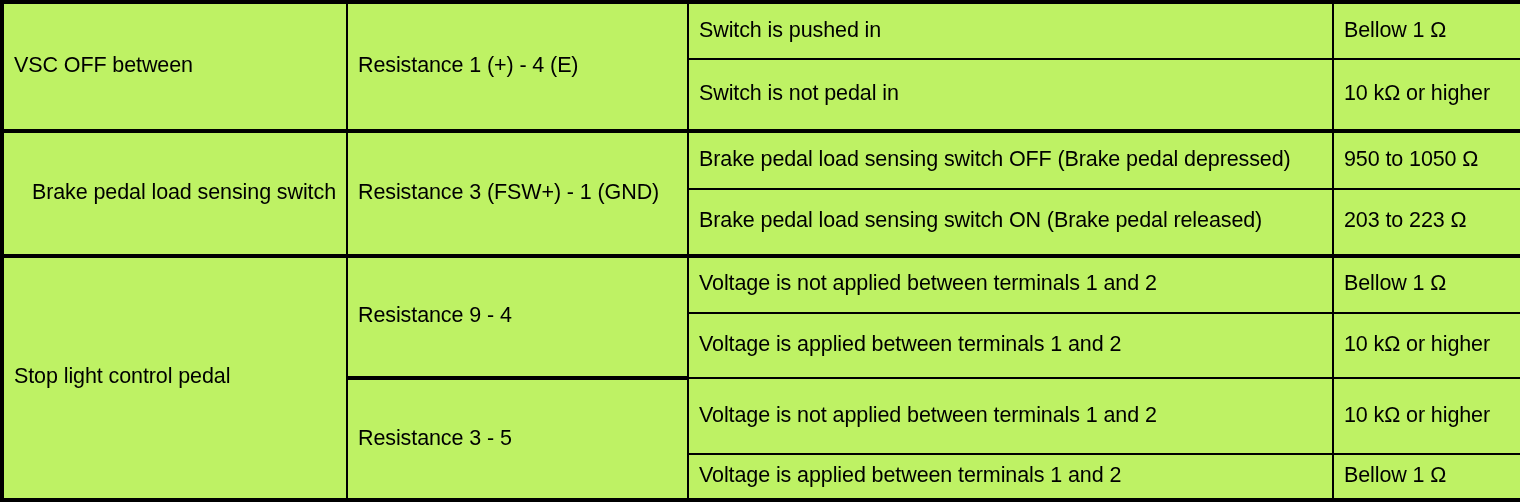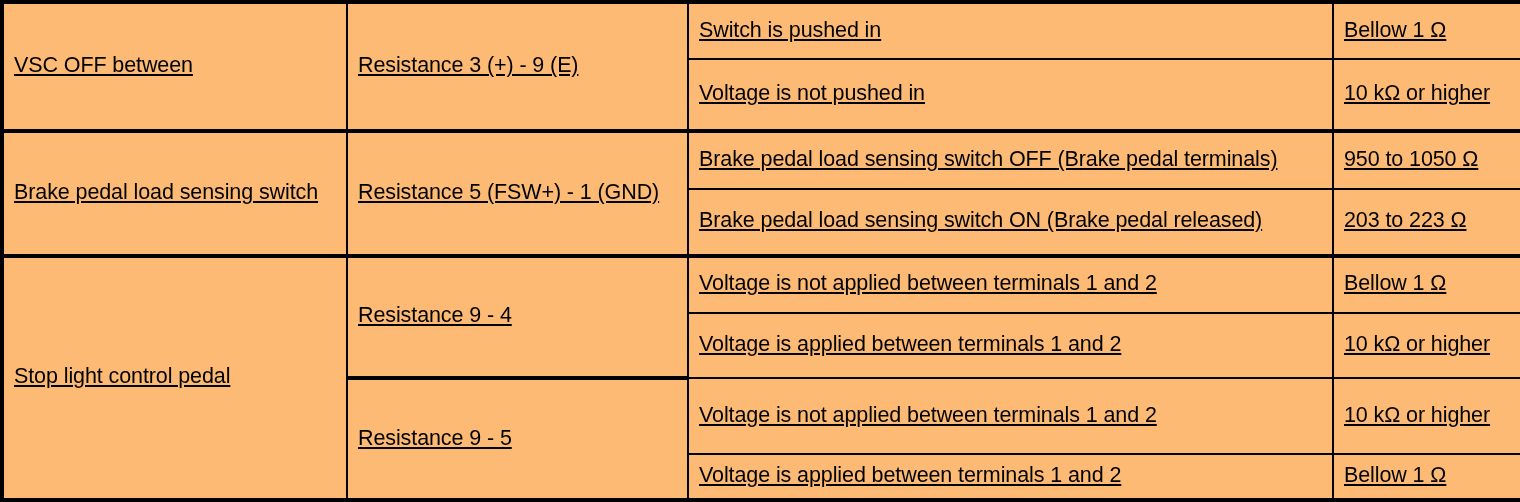--- a/index.html
+++ b/index.html
@@ -29,23 +29,22 @@
   .spec-table col.c-condition  { width: 645px; }
   .spec-table col.c-spec       { width: 189px; }
 
   .spec-table td {
     border: 2px solid #000000;
     padding: 6px 10px 7px 10px;
     font-size: 21.5px;
     line-height: 1.30;
     vertical-align: middle;
     box-sizing: border-box;
-    background: #fdba74;
+    background: #bef264;
     letter-spacing: -0.1px;
-    text-decoration: underline;
   }
 
   
   .cell-component,
   .cell-measurement {
     vertical-align: middle;
   }
 
   .cell-condition {
     vertical-align: middle;
@@ -69,52 +68,52 @@
   <colgroup>
     <col class="c-component">
     <col class="c-measurement">
     <col class="c-condition">
     <col class="c-spec">
   </colgroup>
   <tbody>
 
     <tr>
       <td class="cell-component" rowspan="2" style="height:49px;">VSC OFF between</td>
-      <td class="cell-measurement" rowspan="2">Resistance 3 (+) - 9 (E)</td>
+      <td class="cell-measurement" rowspan="2">Resistance 1 (+) - 4 (E)</td>
       <td class="cell-condition">Switch is pushed in</td>
       <td class="cell-spec">Bellow 1 Ω</td>
     </tr>
     <tr>
-      <td class="cell-condition" style="height:72px;">Voltage is not pushed in</td>
+      <td class="cell-condition" style="height:72px;">Switch is not pedal in</td>
       <td class="cell-spec">10 kΩ or higher</td>
     </tr>
 
     <tr class="block-start">
-      <td class="cell-component" rowspan="2" style="height:78px;">Brake pedal load sensing switch</td>
-      <td class="cell-measurement" rowspan="2">Resistance 5 (FSW+) - 1 (GND)</td>
-      <td class="cell-condition">Brake pedal load sensing switch OFF (Brake pedal terminals)</td>
+      <td class="cell-component" rowspan="2" style="height:78px;text-align:right;">Brake pedal load sensing switch</td>
+      <td class="cell-measurement" rowspan="2">Resistance 3 (FSW+) - 1 (GND)</td>
+      <td class="cell-condition">Brake pedal load sensing switch OFF (Brake pedal depressed)</td>
       <td class="cell-spec">950 to 1050 Ω</td>
     </tr>
     <tr>
       <td class="cell-condition" style="height:67px;">Brake pedal load sensing switch ON (Brake pedal released)</td>
       <td class="cell-spec">203 to 223 Ω</td>
     </tr>
 
     <tr class="block-start">
       <td class="cell-component" rowspan="4" style="height:45px;">Stop light control pedal</td>
       <td class="cell-measurement" rowspan="2">Resistance 9 - 4</td>
       <td class="cell-condition">Voltage is not applied between terminals 1 and 2</td>
       <td class="cell-spec">Bellow 1 Ω</td>
     </tr>
     <tr>
       <td class="cell-condition" style="height:65px;">Voltage is applied between terminals 1 and 2</td>
       <td class="cell-spec">10 kΩ or higher</td>
     </tr>
     <tr>
-      <td class="cell-measurement" rowspan="2" style="border-top:4px solid #000000;">Resistance 9 - 5</td>
+      <td class="cell-measurement" rowspan="2" style="border-top:4px solid #000000;">Resistance 3 - 5</td>
       <td class="cell-condition" style="height:76px;">Voltage is not applied between terminals 1 and 2</td>
       <td class="cell-spec">10 kΩ or higher</td>
     </tr>
     <tr>
       <td class="cell-condition" style="height:46px;">Voltage is applied between terminals 1 and 2</td>
       <td class="cell-spec">Bellow 1 Ω</td>
     </tr>
 
   </tbody>
 </table>

